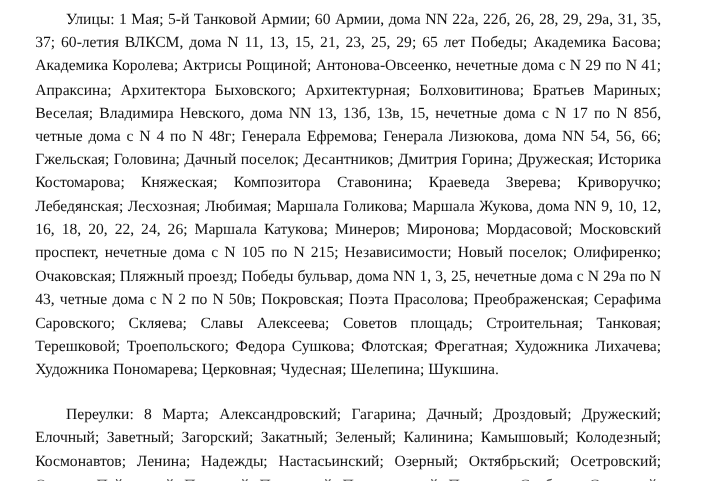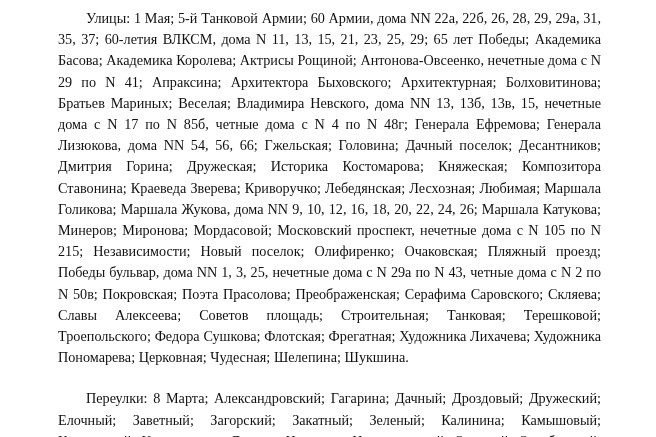--- a/index.html
+++ b/index.html
@@ -12,21 +12,21 @@
     height: 437px;
     background: #ffffff;
     font-family: "Liberation Serif", "DejaVu Serif", serif;
     color: #111111;
     overflow: hidden;
   }
   .page {
     box-sizing: border-box;
     width: 656px;
     height: 437px;
-    padding: 8px 55px 0 58px;
+    padding: 8px 55px 0 32px;
     background: #ffffff;
   }
   .para {
     margin: 0;
     text-align: justify;
     text-justify: inter-word;
     text-indent: 28px;
     font-size: 14.2px;
     line-height: 21.2px;
     hyphens: none;

